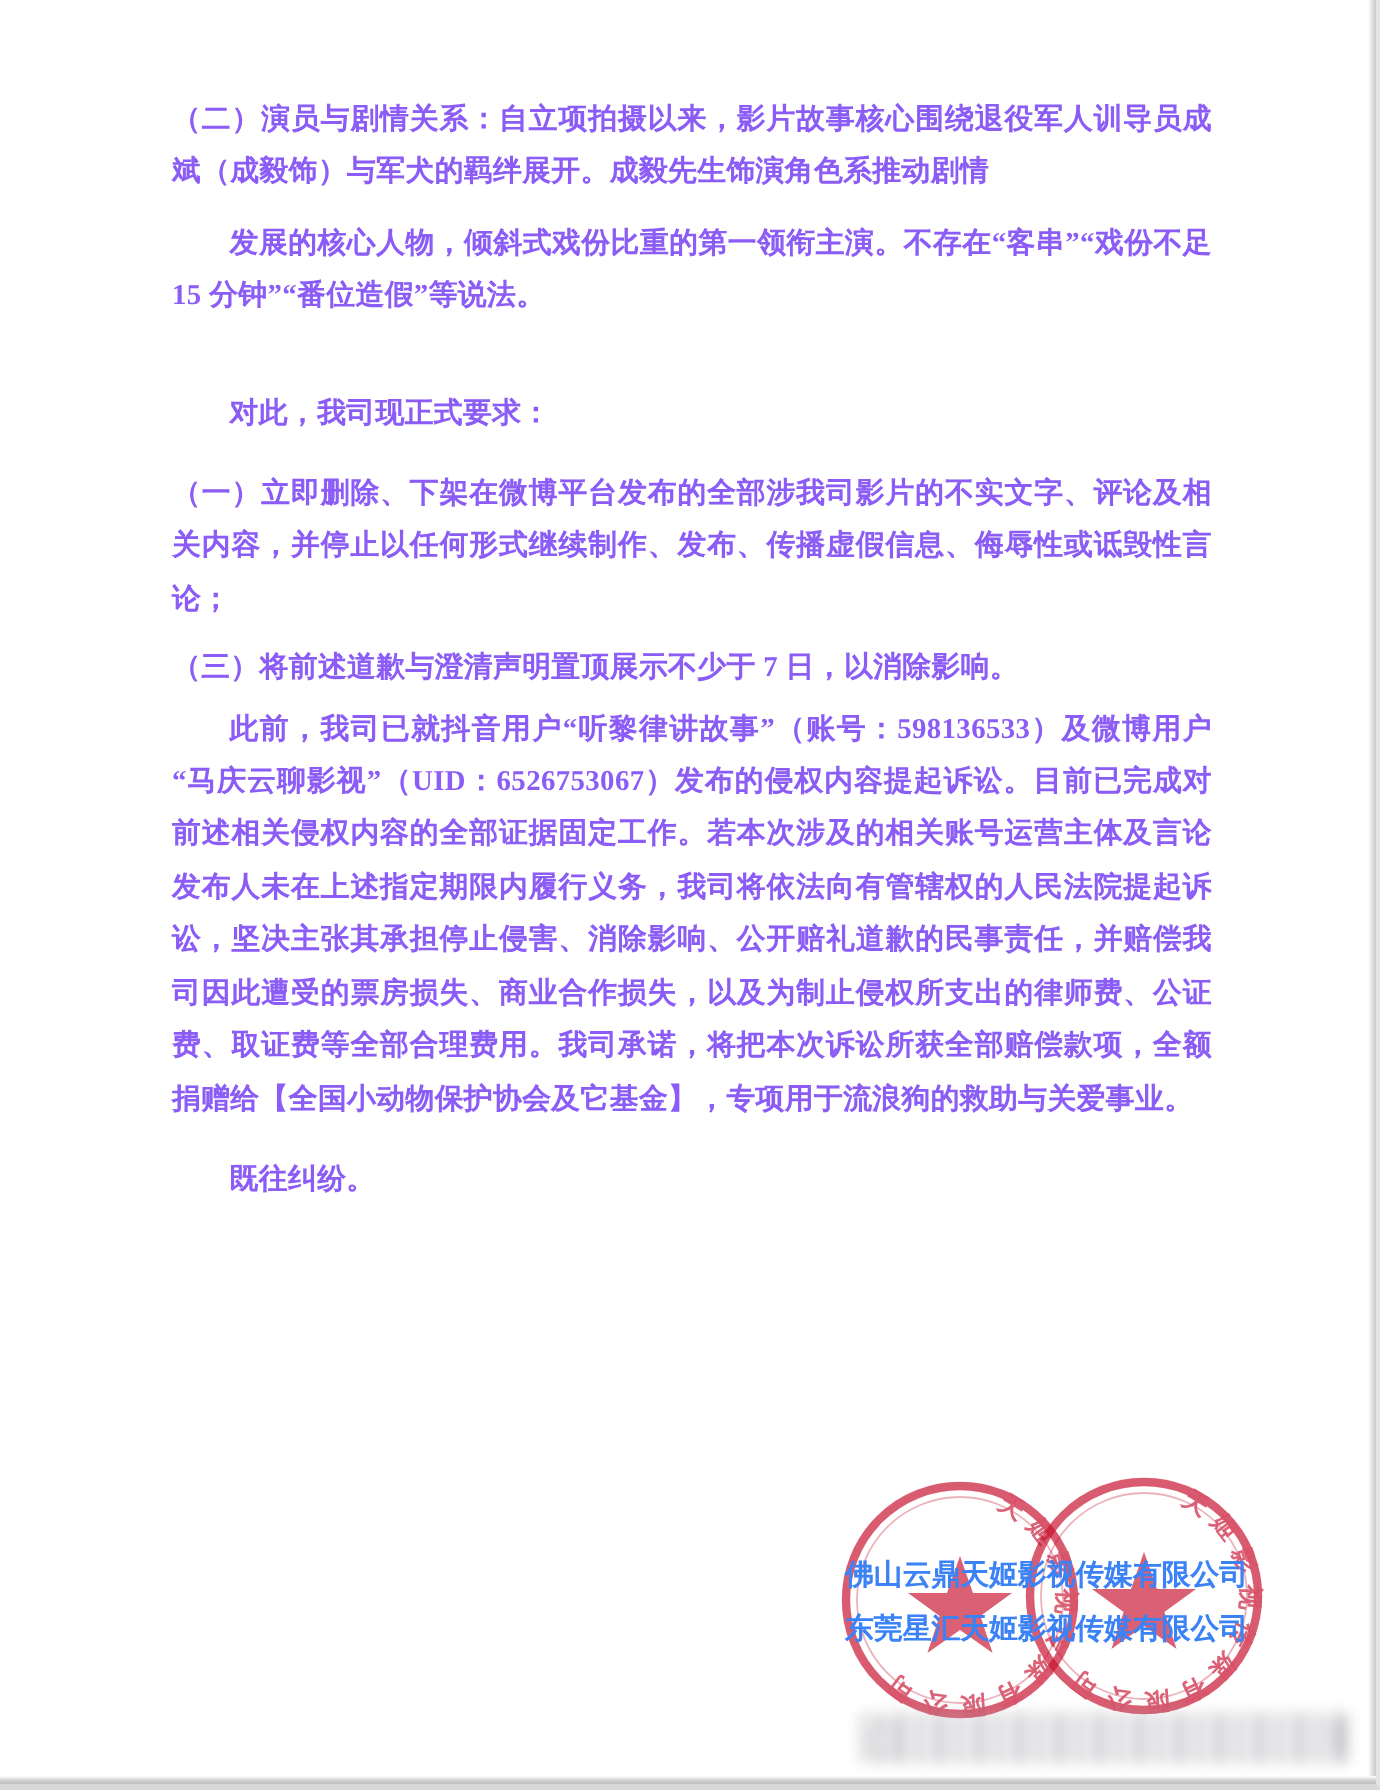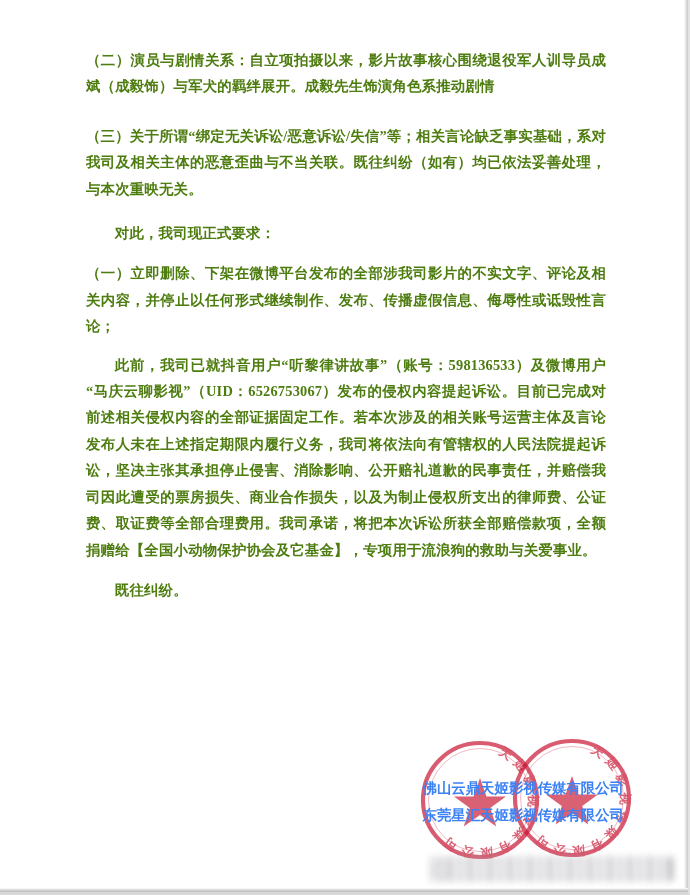--- a/index.html
+++ b/index.html
@@ -32,21 +32,21 @@
     position: absolute;
     left: 86px;
     top: 47px;
     width: 520px;
   }
 
   
   .para {
     font-size: 14.4px;
     line-height: 26.4px;
-    color: #4d7c0f;
+    color: #8b5cf6;
     text-align: justify;
     text-justify: inter-ideograph;
     letter-spacing: 0.2px;
     margin: 0;
     font-family: "Liberation Serif", "DejaVu Serif", serif;
     font-weight: 600;
   }
   .para.indent {
     text-indent: 2em;
   }
@@ -156,35 +156,36 @@
 </head>
 <body>
 
 <div class="page">
 
   <div class="doc-body">
 
     <p class="para hang">（二）演员与剧情关系：自立项拍摄以来，影片故事核心围绕退役军人训导员成斌（成毅饰）与军犬的羁绊展开。成毅先生饰演角色系推动剧情</p>
     <div class="gap-m"></div>
 
+    <p class="para indent">发展的核心人物，倾斜式戏份比重的第一领衔主演。不存在“客串”“戏份不足 15 分钟”“番位造假”等说法。</p>
     <div class="gap-l"></div>
 
-    <p class="para hang">（三）关于所谓“绑定无关诉讼/恶意诉讼/失信”等；相关言论缺乏事实基础，系对我司及相关主体的恶意歪曲与不当关联。既往纠纷（如有）均已依法妥善处理，与本次重映无关。</p>
     <div class="gap-m"></div>
 
     <div class="gap-m"></div>
 
     <p class="para indent">对此，我司现正式要求：</p>
     <div class="gap-l"></div>
 
     <p class="para hang">（一）立即删除、下架在微博平台发布的全部涉我司影片的不实文字、评论及相关内容，并停止以任何形式继续制作、发布、传播虚假信息、侮辱性或诋毁性言论；</p>
     <div class="gap-s"></div>
 
     <div class="gap-s"></div>
 
+    <p class="para hang">（三）将前述道歉与澄清声明置顶展示不少于 7 日，以消除影响。</p>
     <div class="gap-s"></div>
 
     <p class="para indent">此前，我司已就抖音用户“听黎律讲故事”（账号：598136533）及微博用户“马庆云聊影视”（UID：6526753067）发布的侵权内容提起诉讼。目前已完成对前述相关侵权内容的全部证据固定工作。若本次涉及的相关账号运营主体及言论发布人未在上述指定期限内履行义务，我司将依法向有管辖权的人民法院提起诉讼，坚决主张其承担停止侵害、消除影响、公开赔礼道歉的民事责任，并赔偿我司因此遭受的票房损失、商业合作损失，以及为制止侵权所支出的律师费、公证费、取证费等全部合理费用。我司承诺，将把本次诉讼所获全部赔偿款项，全额捐赠给【全国小动物保护协会及它基金】，专项用于流浪狗的救助与关爱事业。</p>
     <div class="gap-l"></div>
 
     <p class="para indent">既往纠纷。</p>
   </div>
 
   <div class="seal-layer">
 

